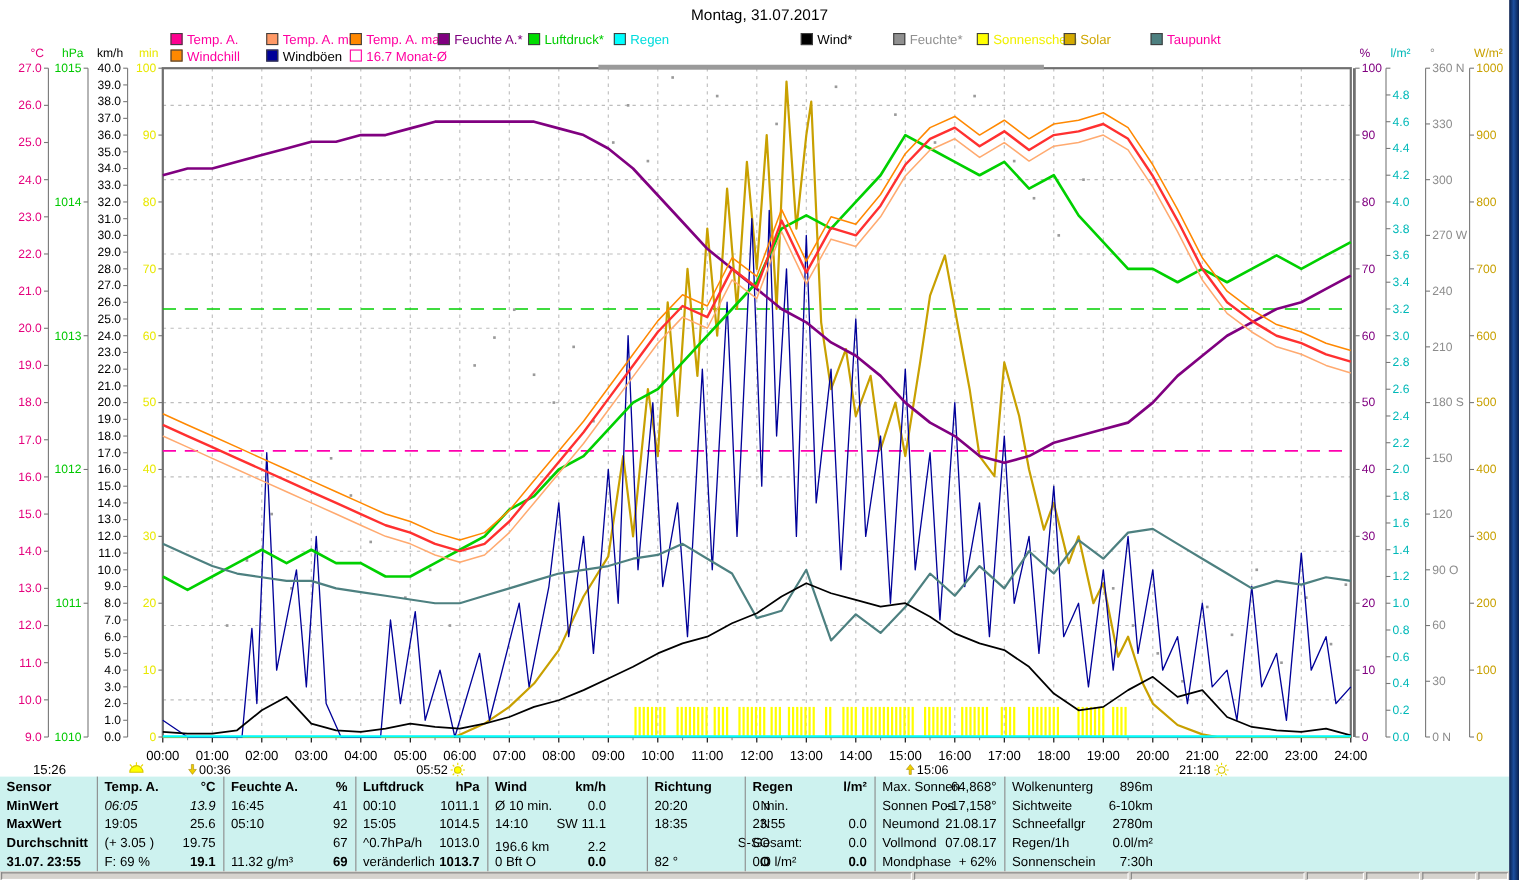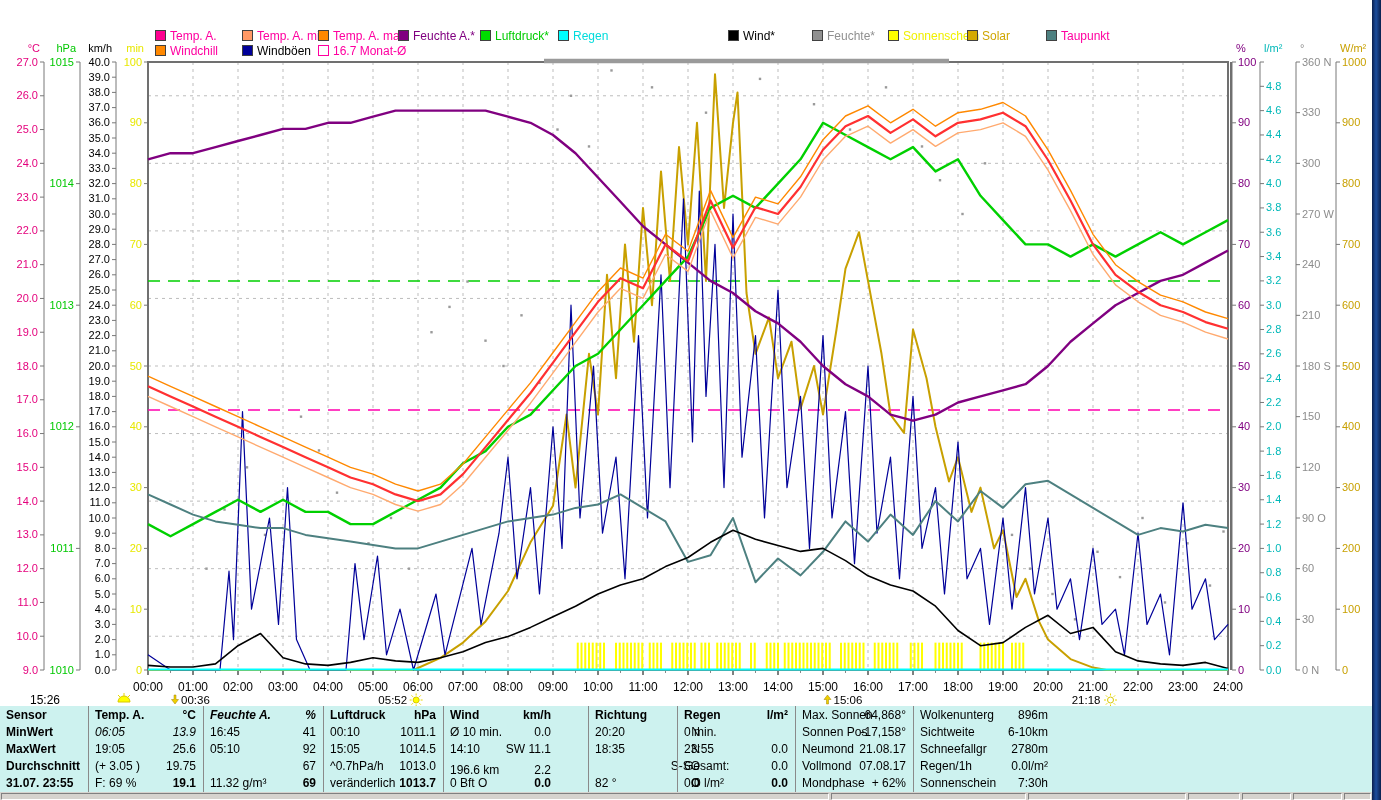--- a/index.html
+++ b/index.html
@@ -19,20 +19,21 @@
   #statusbar{top:792px;left:0;width:1372px;height:8px;background:#d6d3ce;display:flex;align-items:stretch;}
   .sb-panel{border:1px solid;border-color:#808080 #ffffff #ffffff #808080;margin:1px 1px 0 1px;}
   #edge-strip{top:0;right:0;width:9px;height:800px;
       background:linear-gradient(90deg,#0a1f4d 0%,#1c4e9e 45%,#0a1f4d 100%);}
   svg text{font-family:"Liberation Sans","DejaVu Sans",sans-serif;}
 </style>
 </head>
 <body>
 
 <div class="screen">
+  <div id="chart-title" class="abs">Montag, 31.07.2017</div>
   <svg id="chart" class="abs" style="top:0;left:0" width="1381" height="706" viewBox="0 0 1381 706">
       <g>
         <line x1="193" y1="62" x2="193" y2="670" stroke="#bdbdbd" stroke-dasharray="3,4"></line>
         <line x1="238" y1="62" x2="238" y2="670" stroke="#bdbdbd" stroke-dasharray="3,4"></line>
         <line x1="283" y1="62" x2="283" y2="670" stroke="#bdbdbd" stroke-dasharray="3,4"></line>
         <line x1="328" y1="62" x2="328" y2="670" stroke="#bdbdbd" stroke-dasharray="3,4"></line>
         <line x1="373" y1="62" x2="373" y2="670" stroke="#bdbdbd" stroke-dasharray="3,4"></line>
         <line x1="418" y1="62" x2="418" y2="670" stroke="#bdbdbd" stroke-dasharray="3,4"></line>
         <line x1="463" y1="62" x2="463" y2="670" stroke="#bdbdbd" stroke-dasharray="3,4"></line>
         <line x1="508" y1="62" x2="508" y2="670" stroke="#bdbdbd" stroke-dasharray="3,4"></line>
@@ -666,21 +667,21 @@
         <div class="tcell" style="top: 52px;">
           <span class="l">(+ 3.05 )</span>
           <span class="r" style="left: 4px; width: 103px;">19.75</span>
         </div>
         <div class="tcell" style="top: 69px;">
           <span class="l">F: 69 %</span>
           <span class="r bold" style="left: 4px; width: 103px;">19.1</span>
         </div>
       </div>
       <div class="tcol sep" style="left: 203px; width: 120px;">
-        <div class="tcell" style="top: 1px; font-style: italic;">
+        <div class="tcell" style="top: 1px;">
           <span class="l bold">Feuchte A.</span>
           <span class="r bold" style="left: 4px; width: 108px;">%</span>
         </div>
         <div class="tcell" style="top: 18px;">
           <span class="l">16:45</span>
           <span class="r" style="left: 4px; width: 108px;">41</span>
         </div>
         <div class="tcell" style="top: 35px;">
           <span class="l">05:10</span>
           <span class="r" style="left: 4px; width: 108px;">92</span>

